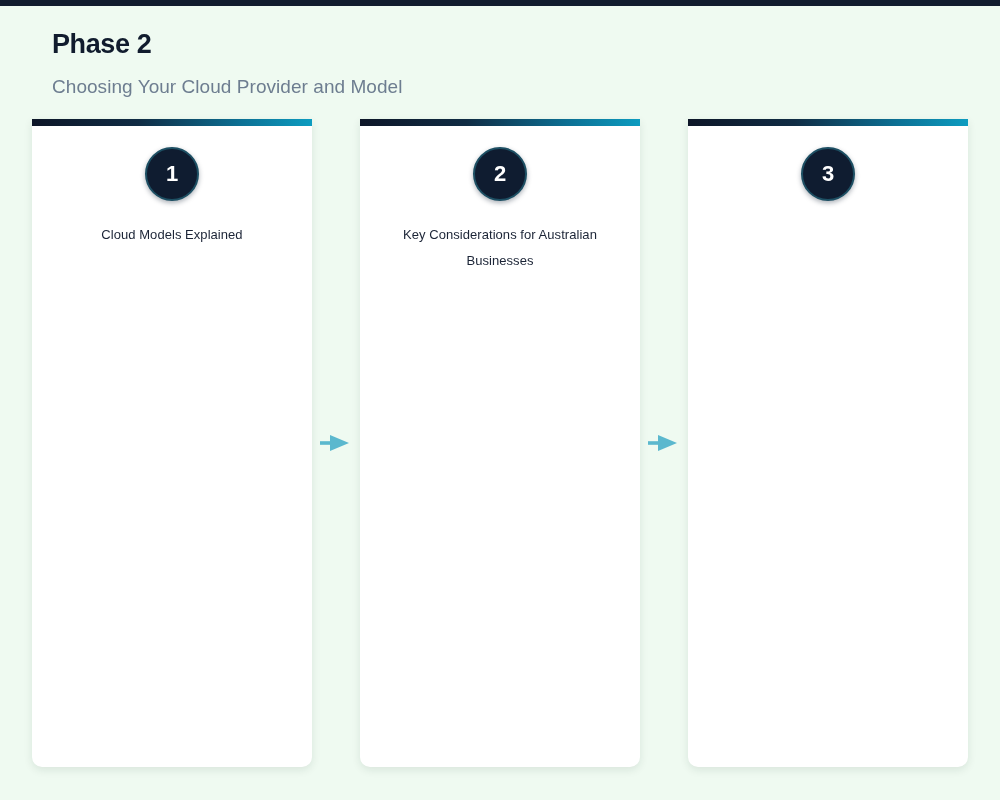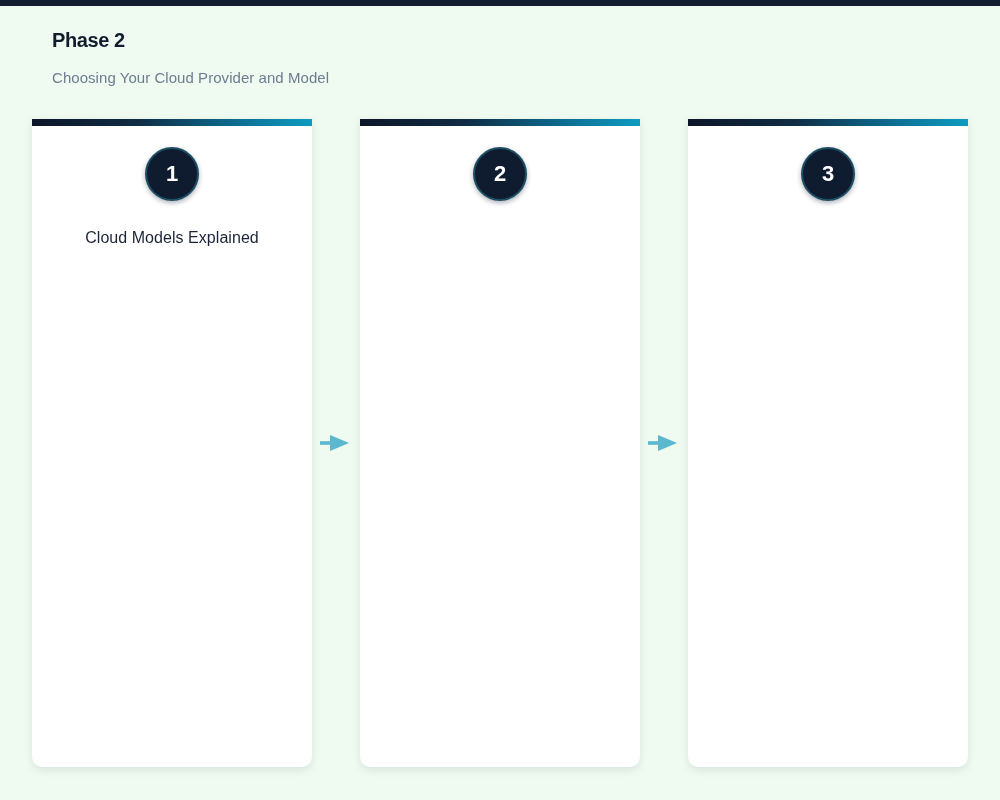--- a/index.html
+++ b/index.html
@@ -25,29 +25,29 @@
   }
 
   
   .header {
     position: absolute;
     left: 52px;
     top: 30px;
     width: 900px;
   }
   .page-title {
-    font-size: 20px;
+    font-size: 27px;
     font-weight: bold;
     color: #111c2e;
     letter-spacing: -0.4px;
     line-height: 1.05;
     margin: 0;
   }
   .page-subtitle {
-    font-size: 15px;
+    font-size: 19px;
     color: #6d7d90;
     margin: 0;
     padding-top: 18px;
     letter-spacing: 0.05px;
   }
 
   
   .flow {
     position: absolute;
     left: 32px;
@@ -89,21 +89,21 @@
     color: #ffffff;
     font-size: 22px;
     font-weight: bold;
     display: flex;
     align-items: center;
     justify-content: center;
     box-sizing: border-box;
   }
   .card-title {
     margin-top: 21px;
-    font-size: 16px;
+    font-size: 13px;
     color: #1b2436;
     text-align: center;
     line-height: 1.98;
     letter-spacing: 0.05px;
   }
 
   
   .connector {
     flex: 1 1 auto;
     display: flex;
@@ -138,20 +138,21 @@
     <svg class="arrow-icon" width="32" height="24" viewBox="0 0 32 24">
       <rect x="0" y="10.2" width="16" height="3.6" fill="#5bb8ce"></rect>
       <polygon points="10,4 29,12 10,20" fill="#5bb8ce"></polygon>
     </svg>
   </div>
 
   <div class="card">
     <div class="card-strip"></div>
     <div class="card-inner">
       <div class="badge">2</div>
+      <div class="card-title">Key Considerations for Australian Businesses</div>
     </div>
   </div>
 
   <div class="connector">
     <svg class="arrow-icon" width="32" height="24" viewBox="0 0 32 24">
       <rect x="0" y="10.2" width="16" height="3.6" fill="#5bb8ce"></rect>
       <polygon points="10,4 29,12 10,20" fill="#5bb8ce"></polygon>
     </svg>
   </div>
 

